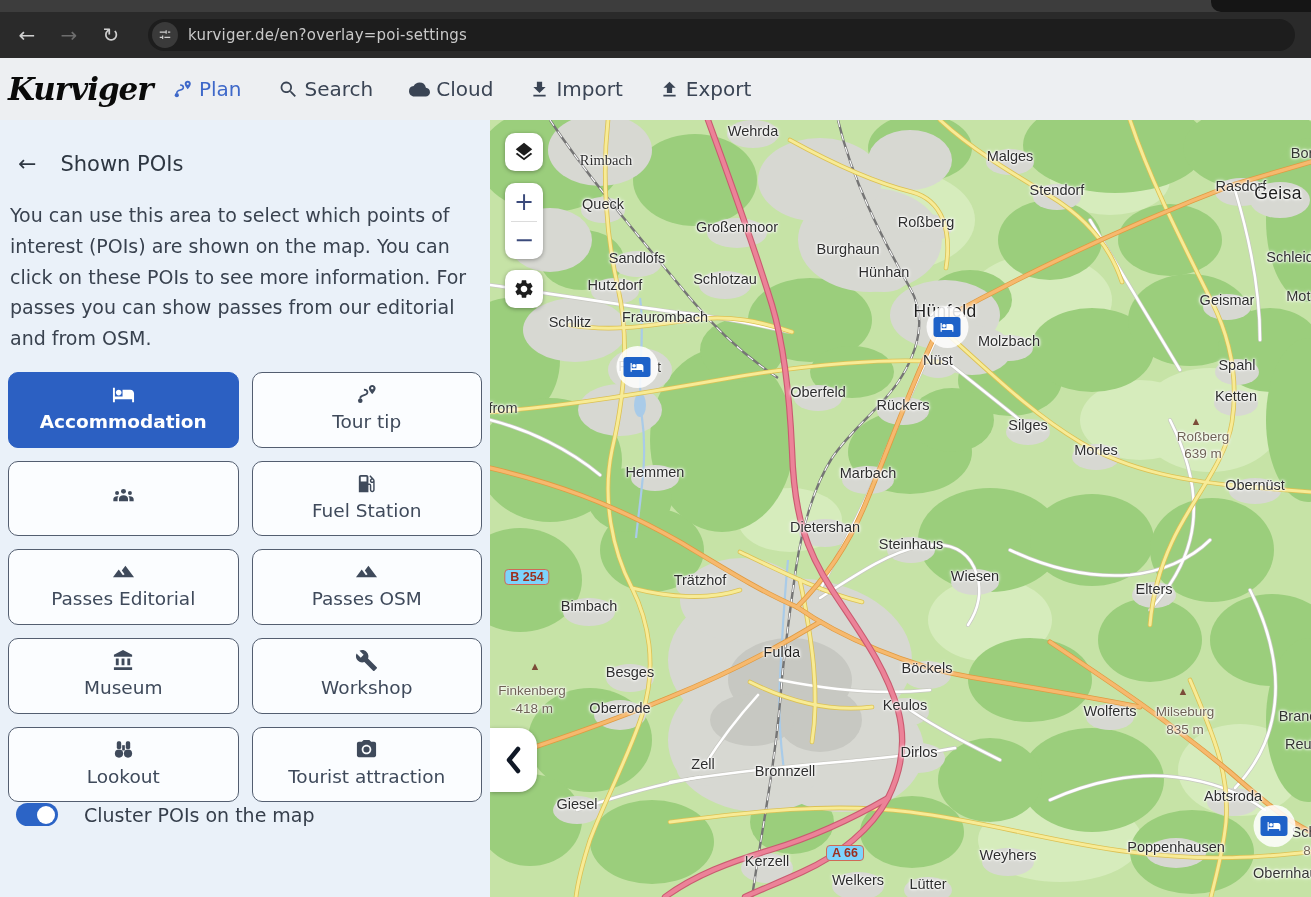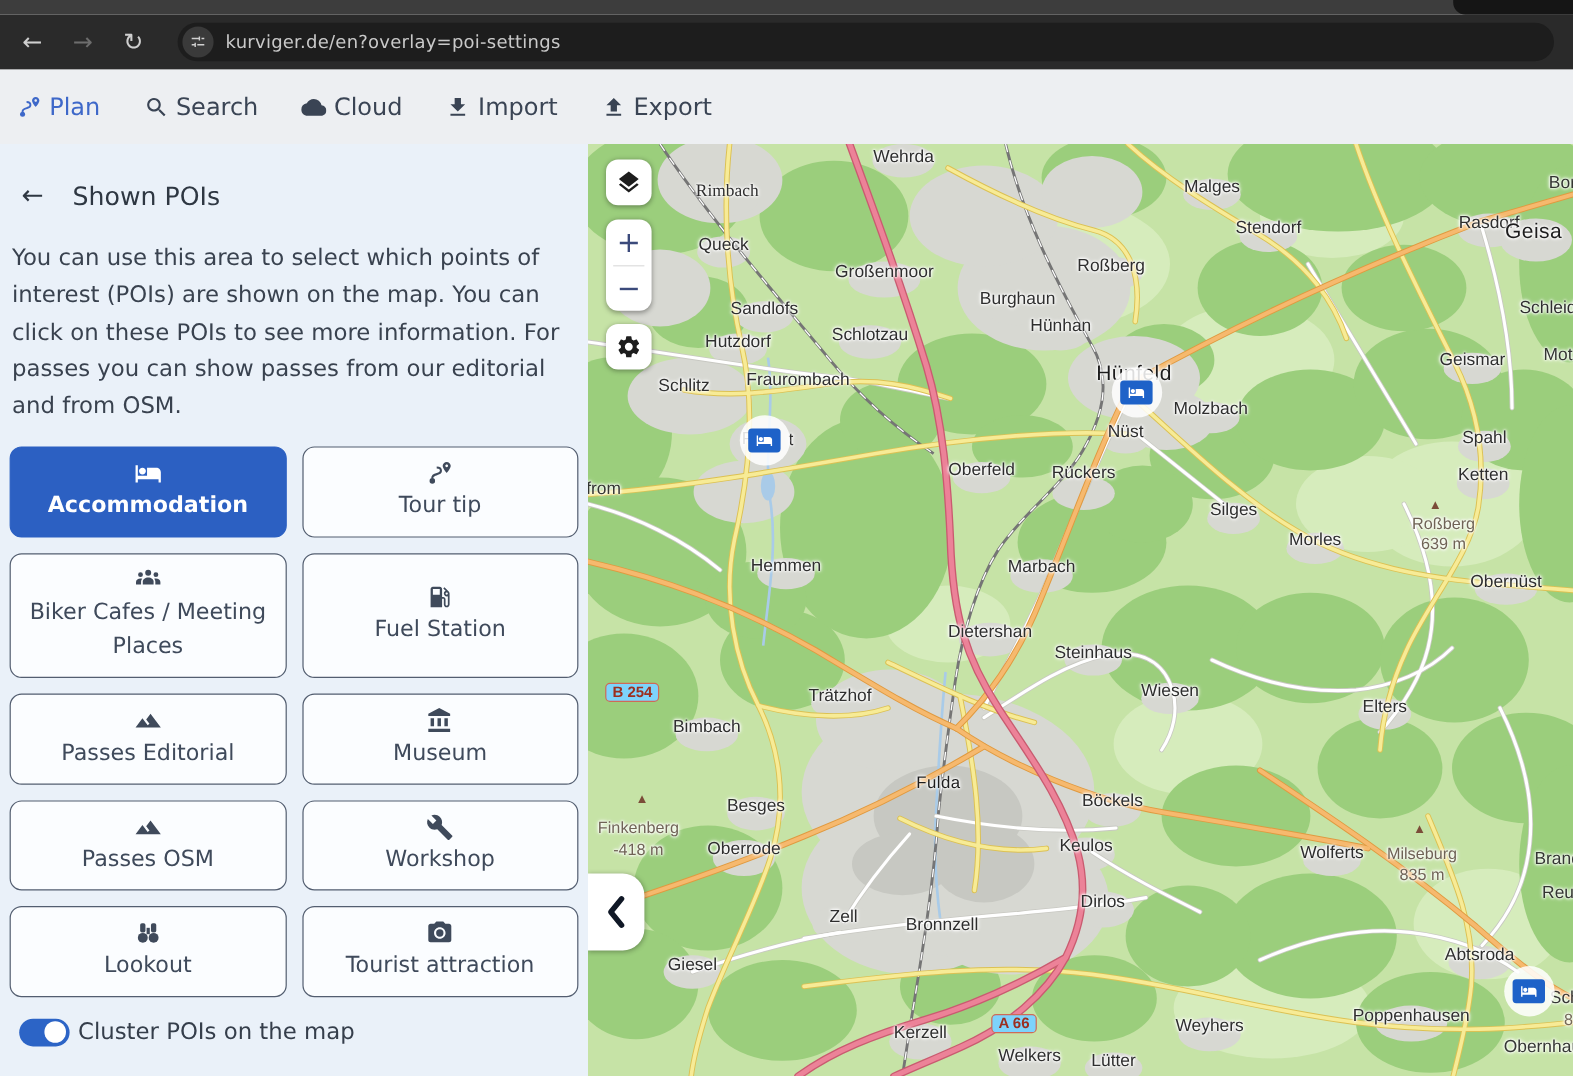--- a/index.html
+++ b/index.html
@@ -42,21 +42,21 @@
     font-family:inherit; line-height:1; }
   .sb-desc { margin:24px 2px 18px 2px; font-size:19px; line-height:1.62; color:#39424f; }
   .poi-grid { display:grid; grid-template-columns:1fr 1fr; gap:13px; }
   .poi-btn { background:#fbfdff; border:1.6px solid #535e70; border-radius:10px;
     display:flex; flex-direction:column; align-items:center; justify-content:center;
     padding:10px 10px; min-height:70px; font-size:18.5px; color:#3f4a5b; line-height:1.55;
     cursor:pointer; text-align:center; font-family:inherit; }
   .poi-btn svg { width:23px; height:23px; fill:#3f4a5b; margin-bottom:2px; }
   .poi-btn.active { background:#2c60c2; border-color:#2c60c2; color:#fff; font-weight:600;justify-content:center; }
   .poi-btn.active svg { fill:#fff; }
-  .cluster-row { display:flex; align-items:center; gap:7px; margin:18px 0 0 8px;
+  .cluster-row { display:flex; align-items:center; gap:26px; margin:1px 0 0 8px;
     font-size:19px; color:#353e4b; }
   .toggle { position:relative; width:42px; height:23px; border-radius:12px;
     background:#2c64c6; cursor:pointer; flex:none; }
   .toggle .knob { position:absolute; right:3px; top:2.5px; width:18px; height:18px;
     border-radius:50%; background:#fff; }
 
   
   .map { position:relative; width:821px; height:777px; background:#c6e3a6; overflow:hidden; }
   .map svg.basemap { position:absolute; left:0; top:0; }
   .maplabel { position:absolute; transform:translate(-50%,-50%); white-space:nowrap;
@@ -110,20 +110,21 @@
     <span class="tune-circle">
       <svg width="14" height="14" viewBox="0 0 24 24" fill="#d0d0d0">
           <path d="M3 6h10v2H3zM17 6h4v2h-4zM13 4h2v6h-2zM3 15h4v2H3zM11 15h10v2H11zM7 13h2v6H7z"></path>
         </svg>
     </span>
     <span class="url-text">kurviger.de/en?overlay=poi-settings</span>
   </div>
 </div>
 
 <div class="app-header">
+  <div class="logo">Kurviger</div>
   <nav class="main-nav">
     <a class="nav-item active">
       <svg viewBox="0 0 24 24">
           <circle cx="5.5" cy="18.5" r="2.4"></circle>
           <path d="M5.5 16.4v-.6c0-2.2 2.2-2.7 4.2-3.2 2.3-.6 3.3-1.3 3.3-2.9 0-1.9-1.7-2.9-3.7-2.9" fill="none" stroke="currentColor" stroke-width="1.8"></path>
           <path d="M18 2c-1.9 0-3.5 1.5-3.5 3.4 0 2.5 3.5 6.2 3.5 6.2s3.5-3.7 3.5-6.2C21.5 3.5 19.9 2 18 2zm0 4.6c-.7 0-1.2-.5-1.2-1.2S17.3 4.2 18 4.2s1.2.5 1.2 1.2S18.7 6.6 18 6.6z"></path>
         </svg>
       <span>Plan</span>
     </a>
     <a class="nav-item">
@@ -179,45 +180,44 @@
       </button>
       <button class="poi-btn">
         <svg viewBox="0 0 24 24">
             <circle cx="12" cy="5.6" r="2.6"></circle>
             <circle cx="5.3" cy="7.2" r="2.1"></circle>
             <circle cx="18.7" cy="7.2" r="2.1"></circle>
             <path d="M12 9.6c-2.6 0-4.7 1.6-4.7 3.6v2.6h9.4v-2.6c0-2-2.1-3.6-4.7-3.6z"></path>
             <path d="M5.3 10.6c-2.1 0-3.9 1.3-3.9 2.9v2.3h4.4v-2.6c0-1 .4-1.8 1-2.5-.5-.1-1-.1-1.5-.1z"></path>
             <path d="M18.7 10.6c2.1 0 3.9 1.3 3.9 2.9v2.3h-4.4v-2.6c0-1-.4-1.8-1-2.5.5-.1 1-.1 1.5-.1z"></path>
           </svg>
-        <span>Biker Cafes / Meeting Places</span>
       </button>
       <button class="poi-btn">
         <svg viewBox="0 0 24 24">
             <path d="M19.77 7.23l.01-.01-3.72-3.72L15 4.56l2.11 2.11c-.94.36-1.61 1.26-1.61 2.33 0 1.38 1.12 2.5 2.5 2.5.36 0 .69-.08 1-.21v7.21c0 .55-.45 1-1 1s-1-.45-1-1V14c0-1.1-.9-2-2-2h-1V5c0-1.1-.9-2-2-2H6c-1.1 0-2 .9-2 2v16h10v-7.5h1.5v5c0 1.38 1.12 2.5 2.5 2.5s2.5-1.12 2.5-2.5V9c0-.69-.28-1.32-.73-1.77zM12 10H6V5h6v5zm6 0c-.55 0-1-.45-1-1s.45-1 1-1 1 .45 1 1-.45 1-1 1z"></path>
           </svg>
         <span>Fuel Station</span>
       </button>
       <button class="poi-btn">
         <svg viewBox="0 0 24 24">
             <path d="M14 6l-3.75 5 2.85 3.8-1.6 1.2C9.81 13.75 7 10 7 10l-6 8h22L14 6z"></path>
           </svg>
         <span>Passes Editorial</span>
       </button>
       <button class="poi-btn">
         <svg viewBox="0 0 24 24">
+            <path d="M14 6l-3.75 5 2.85 3.8-1.6 1.2C9.81 13.75 7 10 7 10l-6 8h22L14 6z"></path>
+          </svg>
+        <span>Passes OSM</span>
+      </button>
+      <button class="poi-btn">
+        <svg viewBox="0 0 24 24">
             <path d="M4 10v7h3v-7H4zm6 0v7h3v-7h-3zM2 22h19v-3H2v3zm14-12v7h3v-7h-3zm-4.5-9L2 6v2h19V6L11.5 1z"></path>
           </svg>
         <span>Museum</span>
-      </button>
-      <button class="poi-btn">
-        <svg viewBox="0 0 24 24">
-            <path d="M14 6l-3.75 5 2.85 3.8-1.6 1.2C9.81 13.75 7 10 7 10l-6 8h22L14 6z"></path>
-          </svg>
-        <span>Passes OSM</span>
       </button>
       <button class="poi-btn">
         <svg viewBox="0 0 24 24">
             <path d="M22.7 19l-9.1-9.1c.9-2.3.4-5-1.5-6.9-2-2-5-2.4-7.4-1.3L9 6 6 9 1.6 4.7C.4 7.1.9 10.1 2.9 12.1c1.9 1.9 4.6 2.4 6.9 1.5l9.1 9.1c.4.4 1 .4 1.4 0l2.3-2.3c.5-.4.5-1.1.1-1.4z"></path>
           </svg>
         <span>Workshop</span>
       </button>
       <button class="poi-btn">
         <svg viewBox="0 0 24 24">
             <rect x="5" y="3.5" width="4.6" height="8" rx="1.6"></rect>
@@ -532,21 +532,21 @@
         <span class="maplabel" style="left: 448px; top: 240px;">Nüst</span>
 
         <span class="maplabel" style="left: 747px; top: 245px;">Spahl</span>
 
         <span class="maplabel" style="left: 133px; top: 246px;">P</span>
 
         <span class="maplabel" style="left: 169px; top: 247px;">t</span>
 
         <span class="maplabel" style="left: 328px; top: 272px;">Oberfeld</span>
 
-        <span class="maplabel" style="left: 413px; top: 274px;">Rückers</span>
+        <span class="maplabel" style="left: 413px; top: 285px;">Rückers</span>
 
         <span class="maplabel" style="left: 746px; top: 276px;">Ketten</span>
 
         <span class="maplabel cut" style="left: 13px; top: 288px;">from</span>
 
         <span class="maplabel" style="left: 538px; top: 305px;">Silges</span>
 
         <span class="maplabel tri" style="left: 706px; top: 301px;">▲</span>
 
         <span class="maplabel peak" style="left: 713px; top: 316px;">Roßberg</span>

